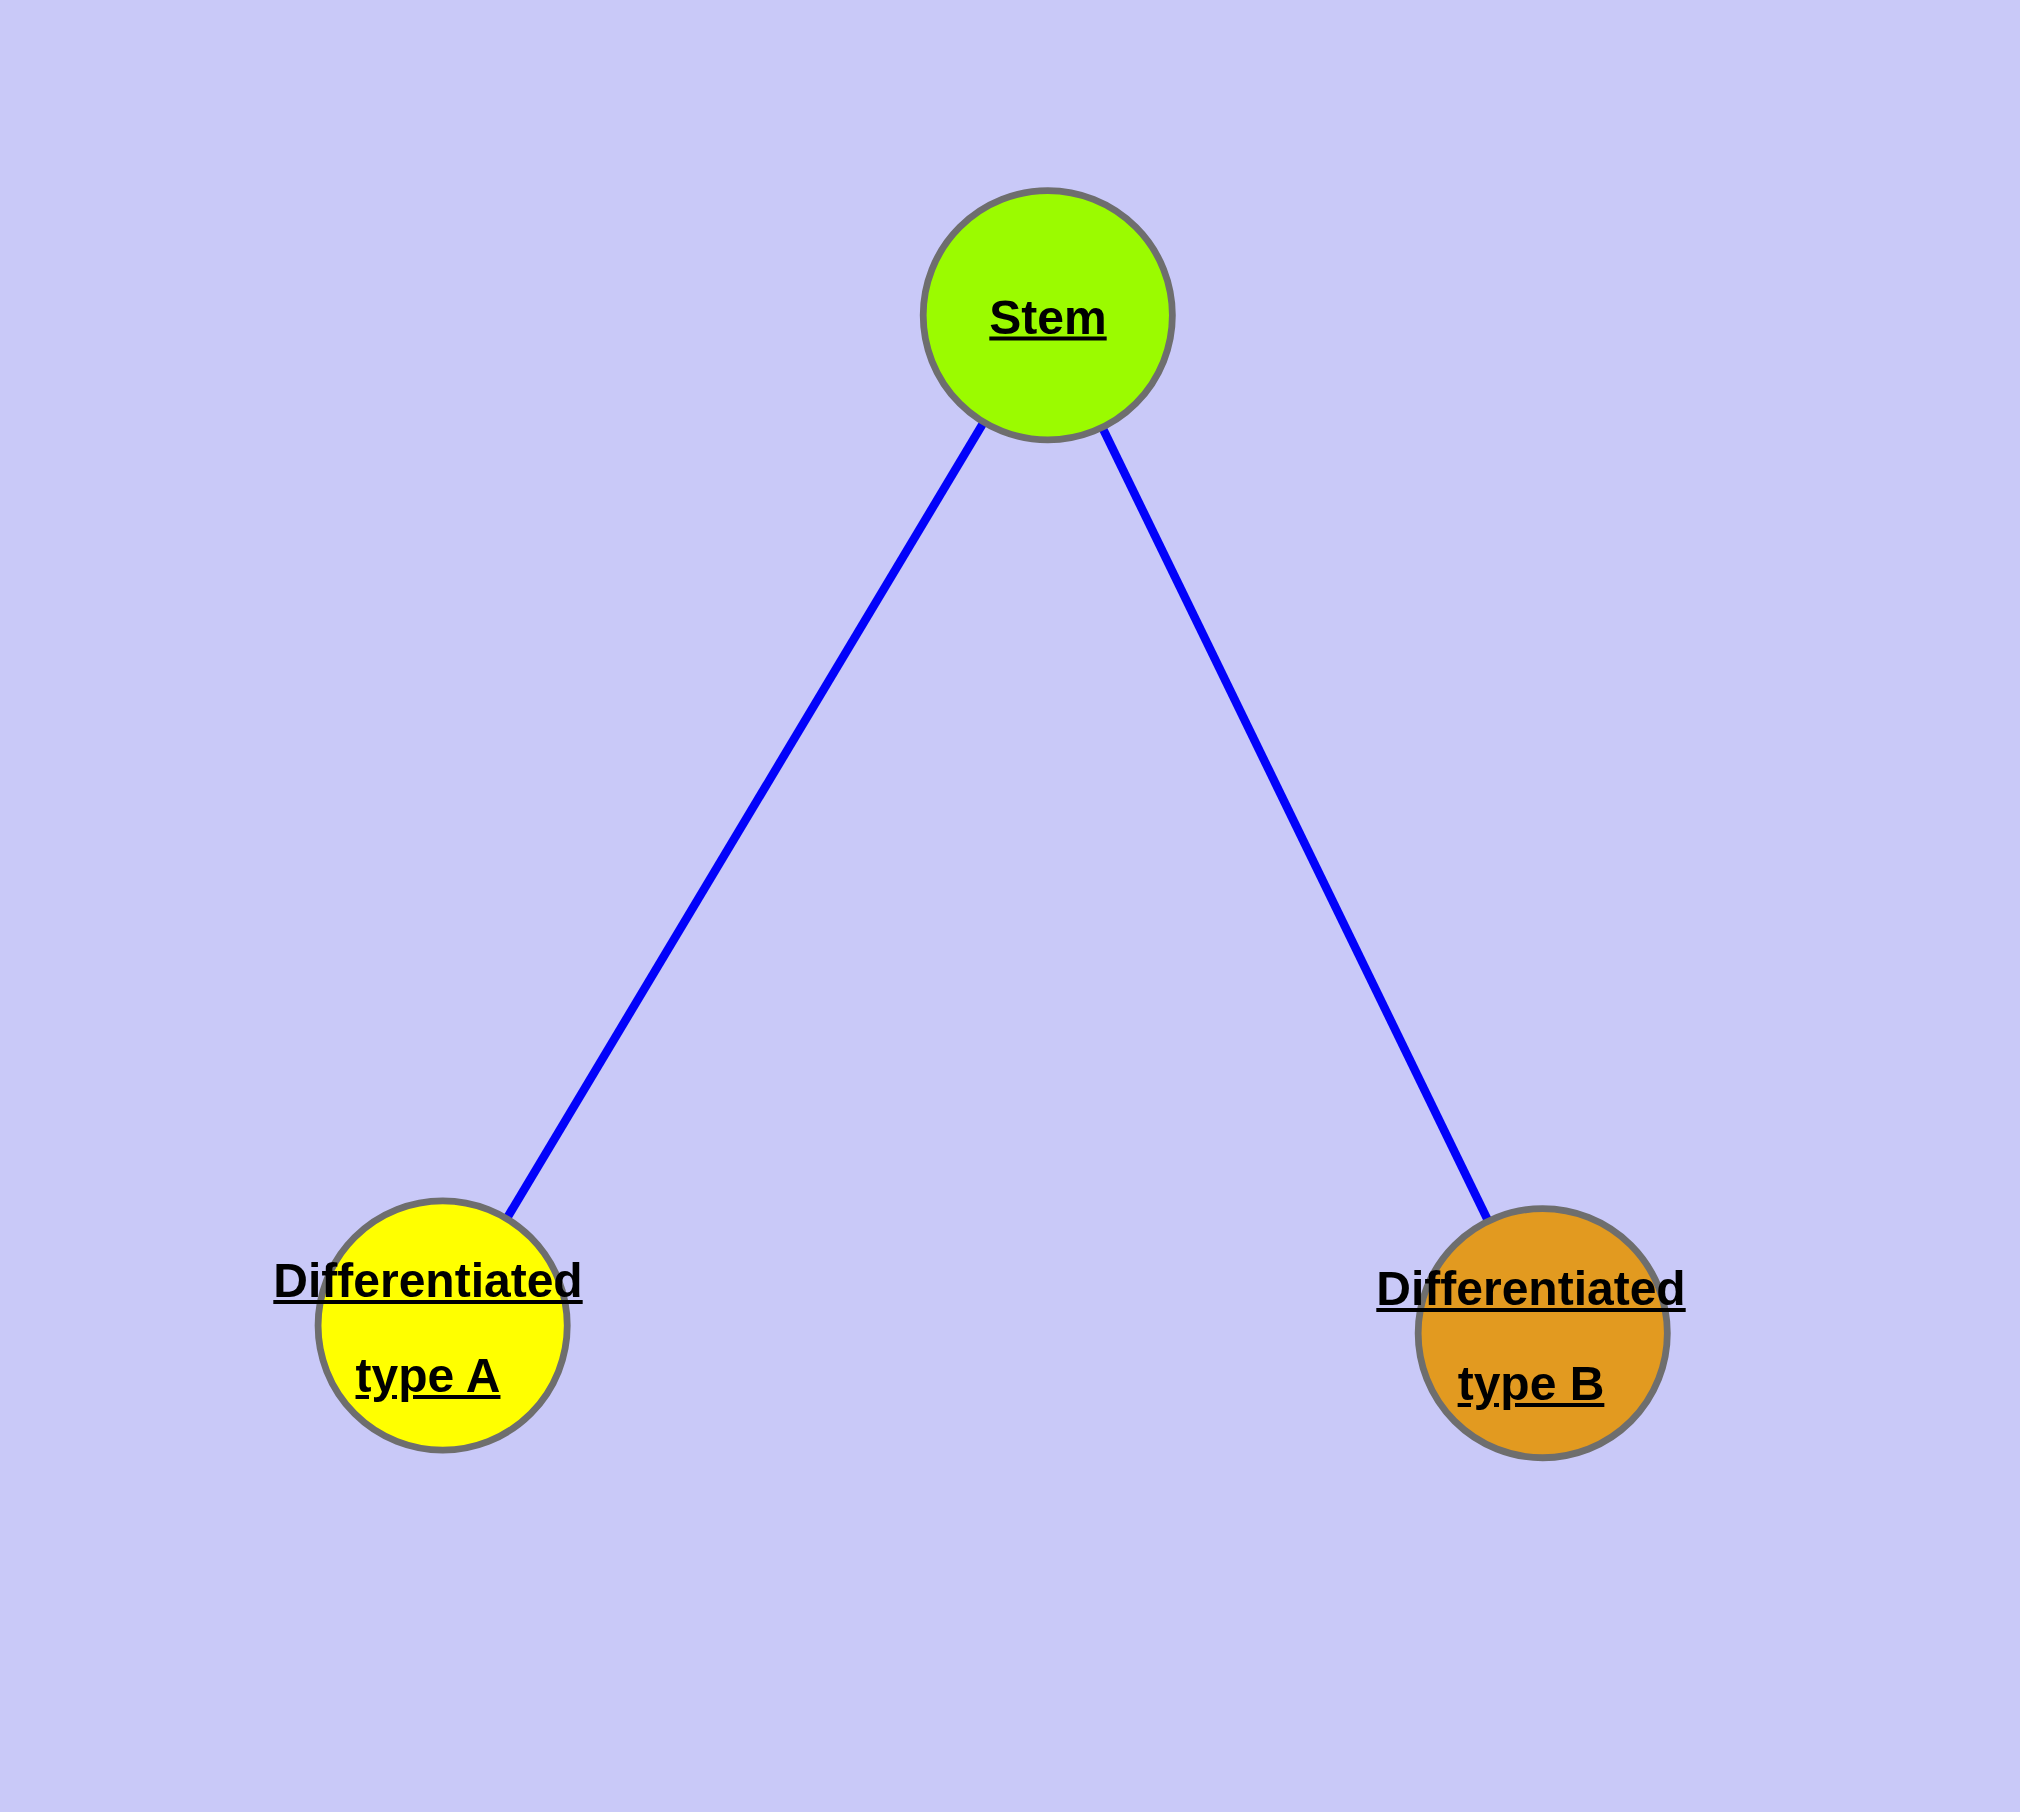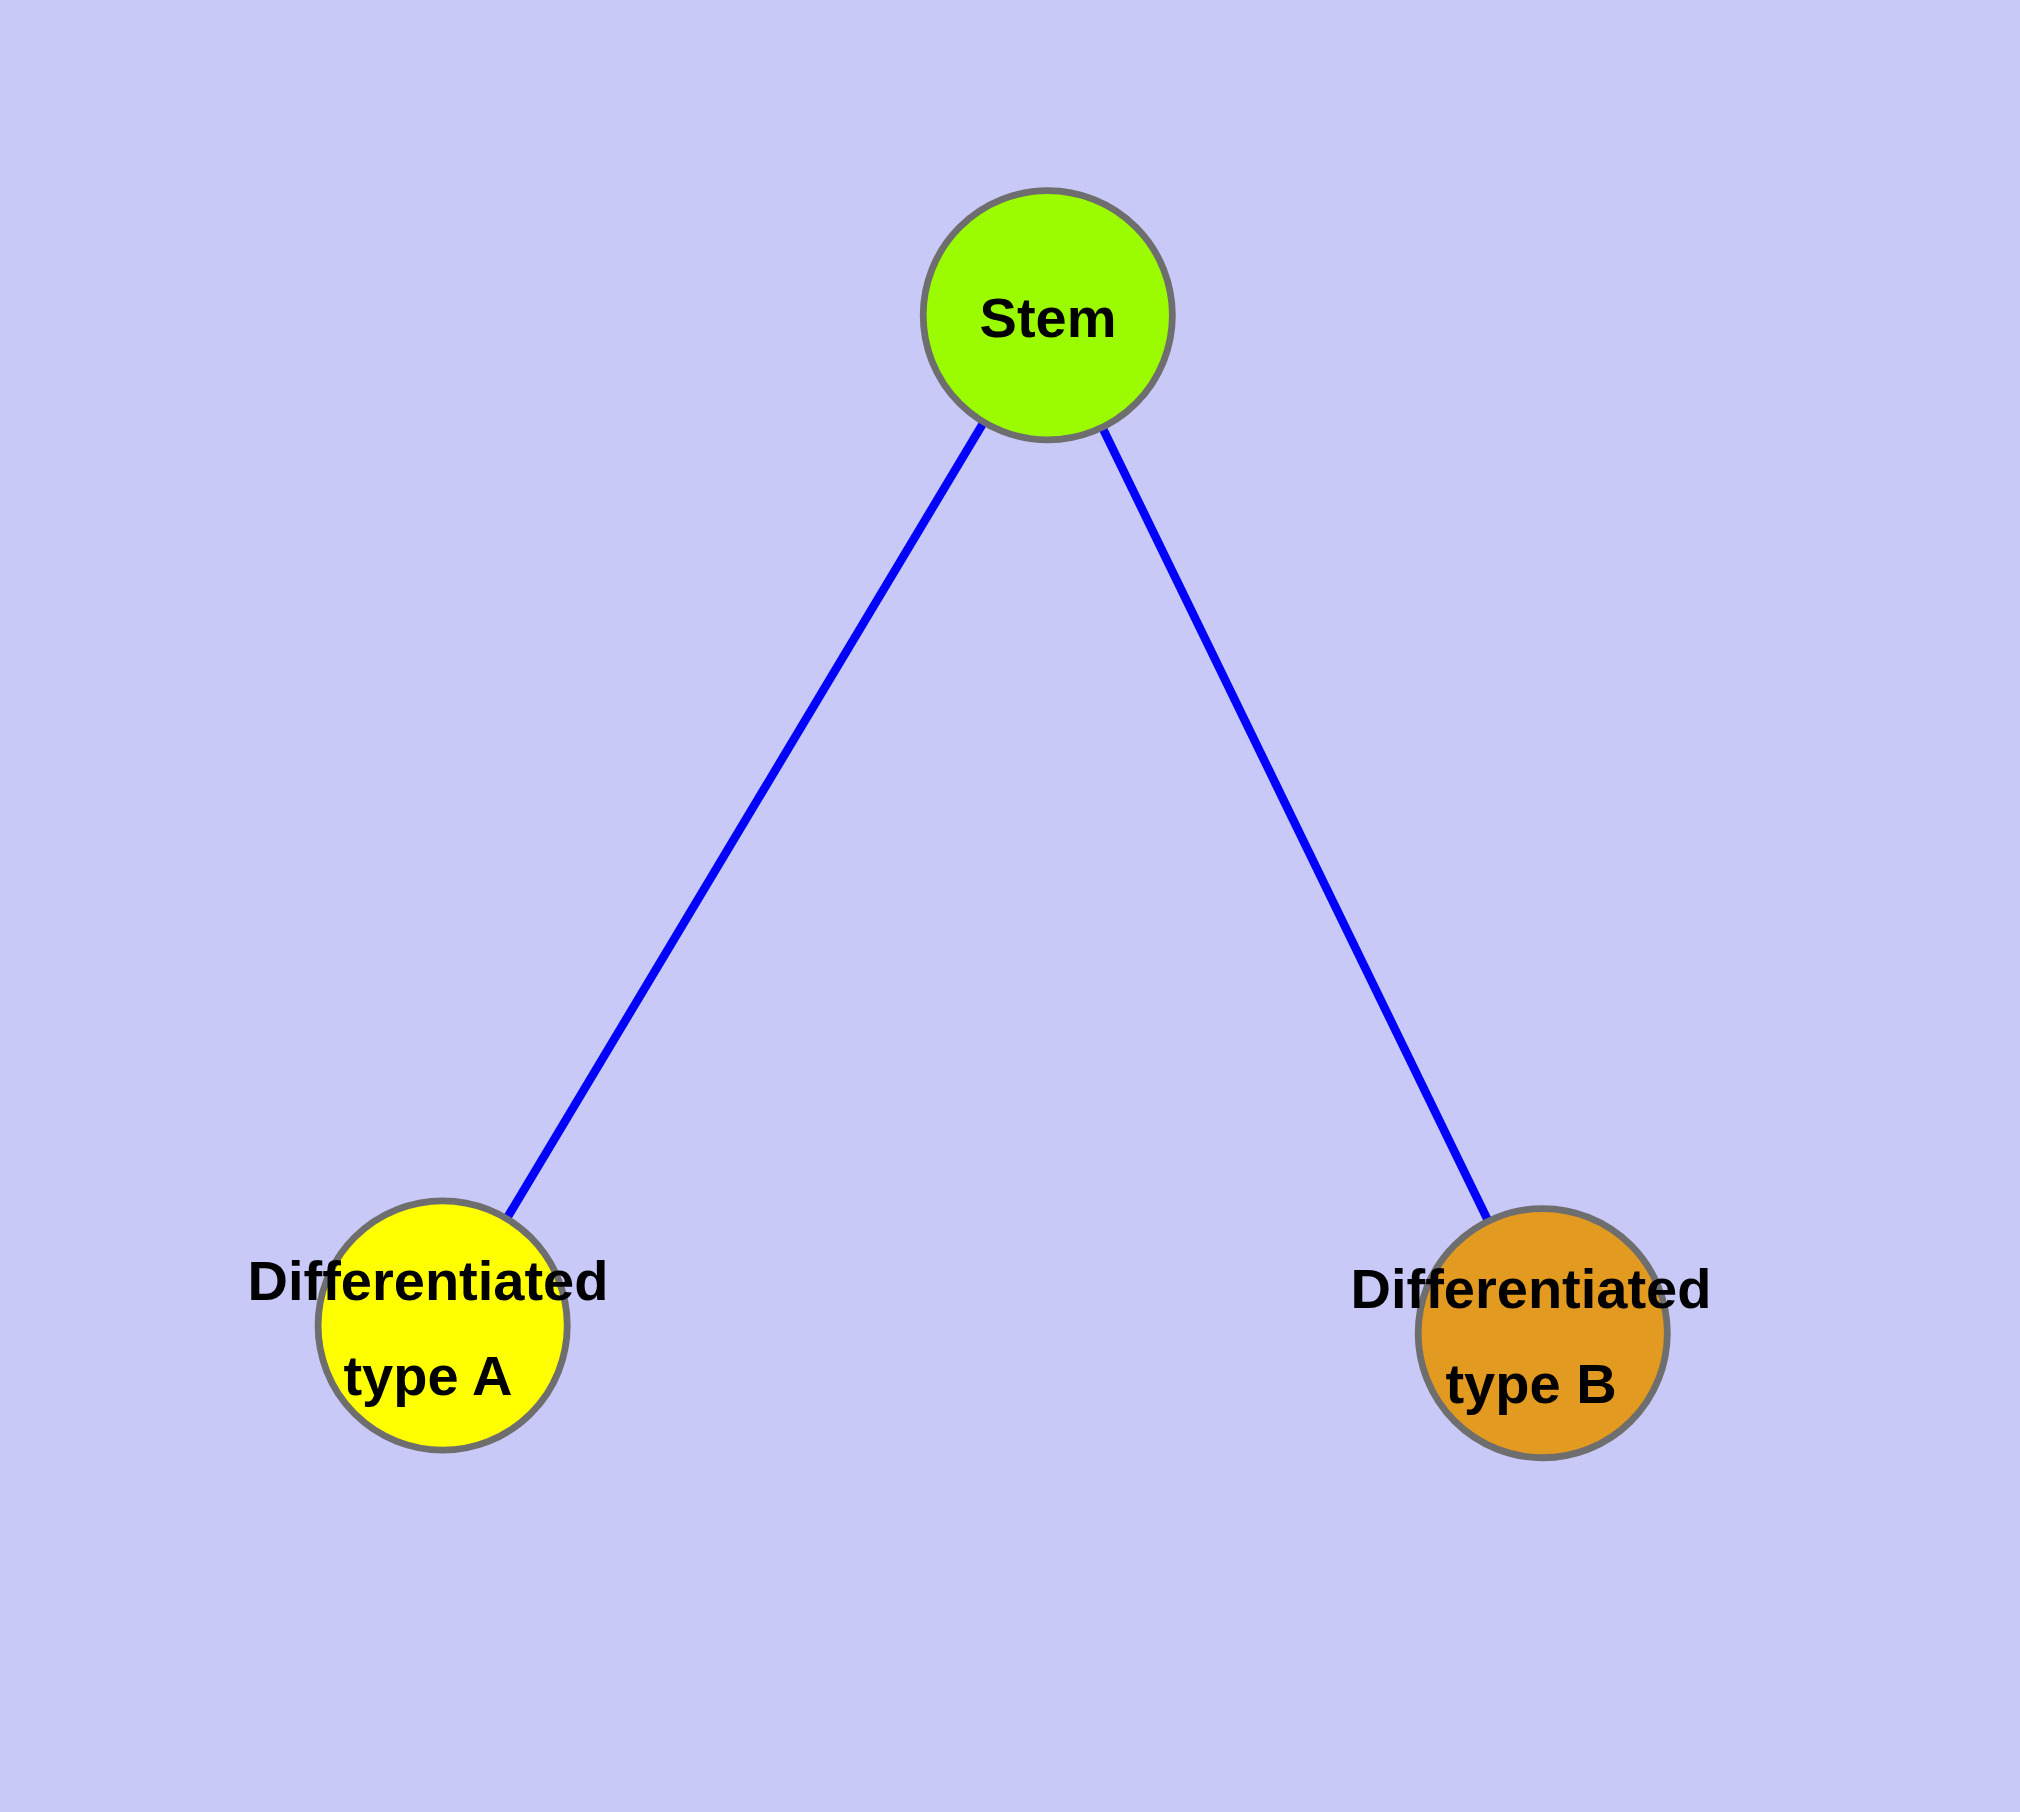--- a/index.html
+++ b/index.html
@@ -28,26 +28,27 @@
     stroke-width: 10px;
     fill: none;
   }
   .node {
     stroke-width: 8px;
   }
   .node-label {
     position: absolute;
     transform: translate(-50%, -50%);
     font-weight: bold;
-    font-size: 56px;
+    font-size: 48px;
     line-height: 95px;
     color: #000000;
     text-align: center;
     white-space: pre-line;
     letter-spacing: 0px;
+    text-decoration: underline;
   }
 </style>
 </head>
 <body>
 
 <div class="canvas" style="background: rgb(201, 201, 248);">
   <svg class="diagram-svg" width="2021" height="1812" viewBox="0 0 2384 2138" xmlns="http://www.w3.org/2000/svg">
 
     <rect x="0" y="0" width="2384" height="2138" fill="#C9C9F8"></rect>
 

